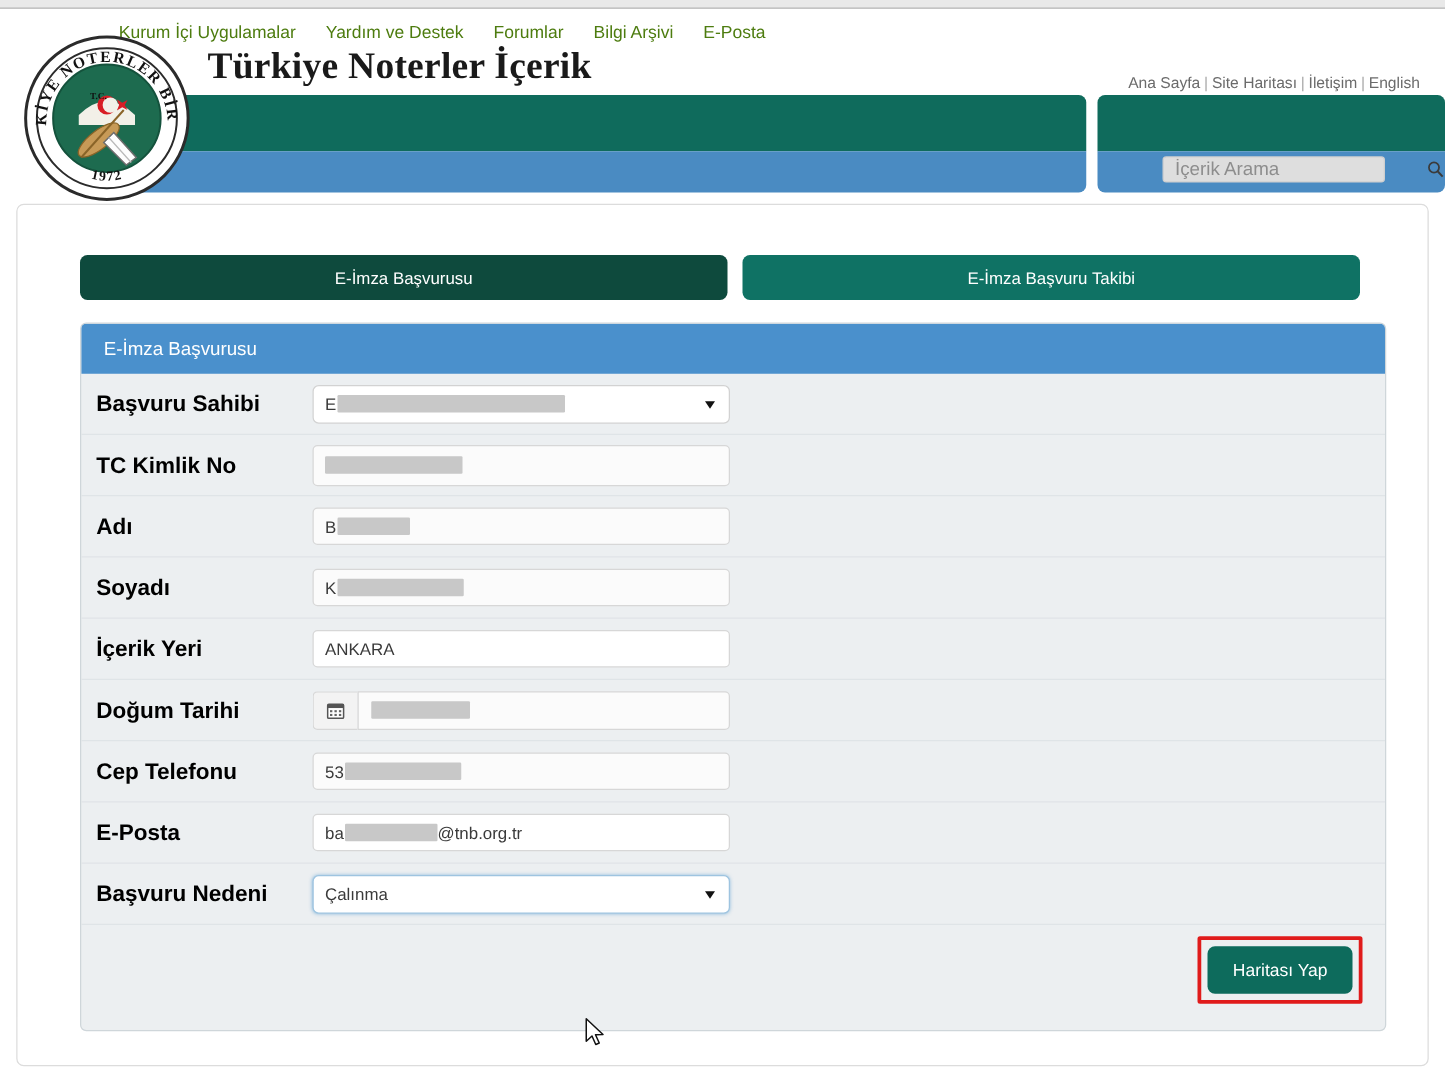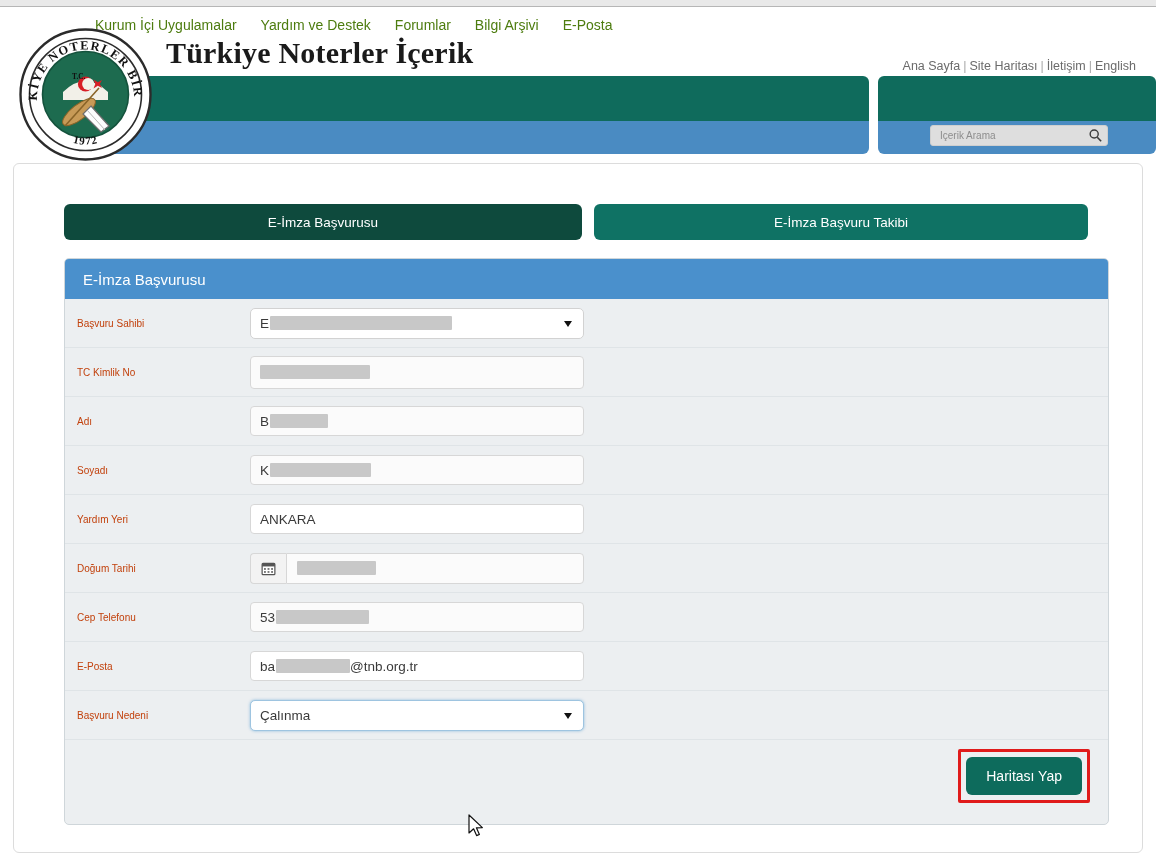--- a/index.html
+++ b/index.html
@@ -80,21 +80,21 @@
     position: absolute; left: 878px; top: 113px; width: 278px; height: 33px;
     background: #4a8bc2; border-bottom-left-radius: 6px; border-bottom-right-radius: 6px;
   }
   .search-box {
     position: absolute; left: 930px; top: 117px; width: 178px; height: 21px;
     background: #dedede; border-radius: 3px; border: 1px solid #cfcfcf;
     display: flex; align-items: center; padding: 0 4px 0 7px;
   }
   .search-box input {
     flex: 1; border: none; background: transparent; outline: none;
-    font-family: "Liberation Sans", sans-serif; font-size: 10px; color: #8d8d8d;
+    font-family: "Liberation Sans", sans-serif; font-size: 15px; color: #8d8d8d;
   }
   .search-box input::placeholder { color: #8d8d8d; }
   .search-icon { width: 15px; height: 15px; flex: 0 0 15px; }
 
   
   .content {
     position: absolute; left: 13px; top: 163px; width: 1130px; height: 690px;
     background: #ffffff; border: 1px solid #dcdcdc; border-radius: 6px;
   }
 
@@ -119,21 +119,21 @@
     font-size: 15px;
   }
   .panel-body { padding: 0; }
 
   .frow {
     display: flex; align-items: center; height: 49px;
     border-bottom: 1px solid #dfe4e7; padding-left: 12px;
   }
   .frow:last-of-type { border-bottom: 1px solid #dfe4e7; }
   .flabel {
-    width: 173px; flex: 0 0 173px; font-size: 10px; color: #c2410c;
+    width: 173px; flex: 0 0 173px; font-size: 18px; color: #000000; font-weight: bold;
   }
   .fctl { position: relative; }
 
   .inp {
     height: 30px; border: 1px solid #d7d7d7; border-radius: 4px;
     background: #fbfbfb; font-size: 13.5px; color: #3a3a3a;
     display: flex; align-items: center; padding-left: 9px;
     width: 334px; position: relative;
   }
   .inp-white { background: #ffffff; }
@@ -309,21 +309,21 @@
         <div class="flabel">Soyadı</div>
         <div class="fctl">
           <div class="inp">
             <span>K</span>
             <span class="redact" style="width:101px;margin-left:1px;"></span>
           </div>
         </div>
       </div>
 
       <div class="frow">
-        <div class="flabel">Yardım Yeri</div>
+        <div class="flabel">İçerik Yeri</div>
         <div class="fctl">
           <div class="inp inp-white">ANKARA</div>
         </div>
       </div>
 
       <div class="frow">
         <div class="flabel">Doğum Tarihi</div>
         <div class="fctl">
           <div class="datewrap">
             <div class="date-btn">

